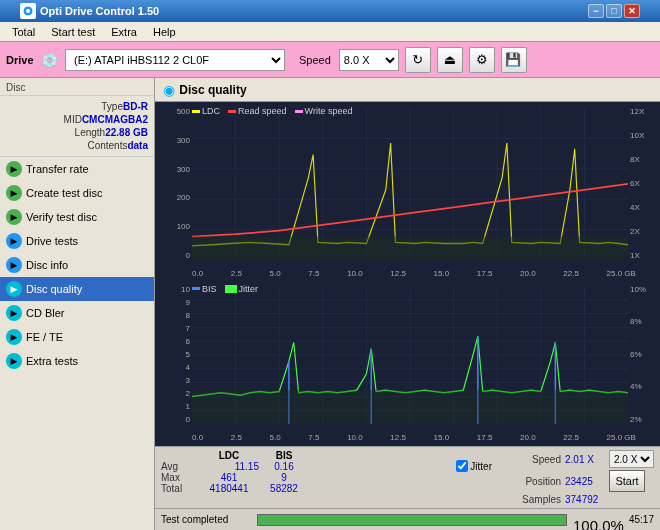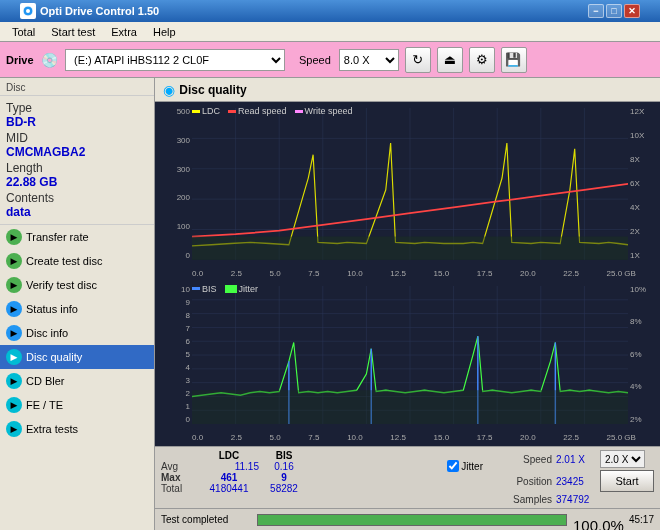--- a/index.html
+++ b/index.html
@@ -25,21 +25,21 @@
     .speed-select { height: 22px; width: 60px; border: 1px solid #999; background: white; font-size: 11px; }
     .toolbar-btn { width: 26px; height: 26px; border: 1px solid #999; background: linear-gradient(to bottom, #fff, #e0e0e0); cursor: pointer; display: flex; align-items: center; justify-content: center; font-size: 13px; border-radius: 2px; }
     
     
     .main { display: flex; height: calc(530px - 22px - 20px - 36px); }
     
     
     .sidebar { width: 155px; background: #e8e4d8; border-right: 1px solid #999; display: flex; flex-direction: column; flex-shrink: 0; }
     .sidebar-section { padding: 4px 6px 2px 6px; font-size: 10px; color: #444; border-bottom: 1px solid #ccc; }
     .sidebar-disc-info { padding: 4px 6px; border-bottom: 1px solid #ccc; }
-    .disc-row { display: flex; justify-content: flex-end; font-size: 12px; padding: 1px 0; flex-direction: column; }
+    .disc-row { display: flex; justify-content: flex-end; font-size: 10px; padding: 1px 0; }
     .disc-label { color: #333; }
     .disc-value { color: #0000cc; font-weight: bold; }
     .sidebar-btn { display: flex; align-items: center; height: 24px; padding: 0 6px; cursor: pointer; font-size: 11px; color: #000; }
     .sidebar-btn.active { background: #316ac5; color: white; }
     .sidebar-btn .btn-icon { width: 16px; height: 16px; border-radius: 50%; margin-right: 4px; display: flex; align-items: center; justify-content: center; font-size: 9px; flex-shrink: 0; }
     .btn-icon.green { background: #4caf50; }
     .btn-icon.blue { background: #2196f3; }
     .btn-icon.teal { background: #00bcd4; }
     .sidebar-spacer { flex: 1; }
     .status-window-btn { height: 24px; display: flex; align-items: center; padding: 0 6px; cursor: pointer; font-size: 11px; background: #d4d0c8; border-top: 1px solid #999; }
@@ -69,21 +69,21 @@
     .chart-svg { width: 100%; height: 100%; }
     
     .y-axis-left { position: absolute; left: 0; top: 4px; bottom: 20px; width: 35px; display: flex; flex-direction: column; justify-content: space-between; align-items: flex-end; padding-right: 2px; }
     .y-axis-right { position: absolute; right: 0; top: 4px; bottom: 20px; width: 30px; display: flex; flex-direction: column; justify-content: space-between; align-items: flex-start; padding-left: 2px; }
     .y-label { font-size: 8px; color: #aaa; line-height: 1; }
     .x-axis { position: absolute; bottom: 2px; left: 35px; right: 30px; display: flex; justify-content: space-between; }
     .x-label { font-size: 8px; color: #aaa; }
     
     
     .stats-bar { background: #d4d0c8; padding: 3px 6px; border-top: 1px solid #999; }
-    .start-btn { width: 54px; height: 22px; border: 1px solid #666; background: linear-gradient(to bottom, #fff, #d4d0c8); cursor: pointer; font-size: 11px; }
+    .start-btn { width: 36px; height: 22px; border: 1px solid #666; background: linear-gradient(to bottom, #fff, #d4d0c8); cursor: pointer; font-size: 11px; }
     .jitter-check { display: flex; align-items: center; gap: 2px; font-size: 10px; }
     
     
     .progress-area { background: #d4d0c8; height: 22px; display: flex; align-items: center; padding: 0 6px; gap: 6px; border-top: 1px solid #999; }
     .status-text { font-size: 10px; color: #000; width: 90px; }
     .progress-bar-outer { flex: 1; height: 12px; border: 1px solid #666; background: #fff; }
     .progress-bar-inner { height: 100%; background: #4caf50; }
     .progress-pct { font-size: 15px; color: #000; width: 40px; text-align: center; margin-top: 12px; }
     .time-text { font-size: 10px; color: #000; width: 35px; text-align: right; }
 
@@ -162,21 +162,21 @@
     <div class="sidebar-btn">
       <span class="btn-icon green">▶</span>
       <span>Create test disc</span>
     </div>
     <div class="sidebar-btn">
       <span class="btn-icon green">▶</span>
       <span>Verify test disc</span>
     </div>
     <div class="sidebar-btn">
       <span class="btn-icon blue">▶</span>
-      <span>Status info</span>
+      <span>Drive tests</span>
     </div>
     <div class="sidebar-btn">
       <span class="btn-icon blue">▶</span>
       <span>Disc info</span>
     </div>
     <div class="sidebar-btn active">
       <span class="btn-icon teal">▶</span>
       <span>Disc quality</span>
     </div>
     <div class="sidebar-btn">
@@ -377,21 +377,21 @@
           <div style="display:flex; gap:0;">
             <div style="width:38px;"></div>
             <div style="width:60px; text-align:center; font-size:10px; font-weight:bold;">LDC</div>
             <div style="width:50px; text-align:center; font-size:10px; font-weight:bold;">BIS</div>
           </div>
           <div style="display:flex; gap:0; align-items:center;">
             <div style="width:38px; font-size:10px; color:#333;">Avg</div>
             <div style="width:60px; text-align:right; font-size:10px; color:#0000cc;">11.15</div>
             <div style="width:50px; text-align:center; font-size:10px; color:#0000cc;">0.16</div>
           </div>
-          <div style="display:flex; gap:0; align-items:center;font-weight:bold;">
+          <div style="display:flex; gap:0; align-items:center;">
             <div style="width:38px; font-size:10px; color:#333;">Max</div>
             <div style="width:60px; text-align:center; font-size:10px; color:#0000cc;">461</div>
             <div style="width:50px; text-align:center; font-size:10px; color:#0000cc;">9</div>
           </div>
           <div style="display:flex; gap:0; align-items:center;">
             <div style="width:38px; font-size:10px; color:#333;">Total</div>
             <div style="width:60px; text-align:center; font-size:10px; color:#0000cc;">4180441</div>
             <div style="width:50px; text-align:center; font-size:10px; color:#0000cc;">58282</div>
           </div>
         </div>

